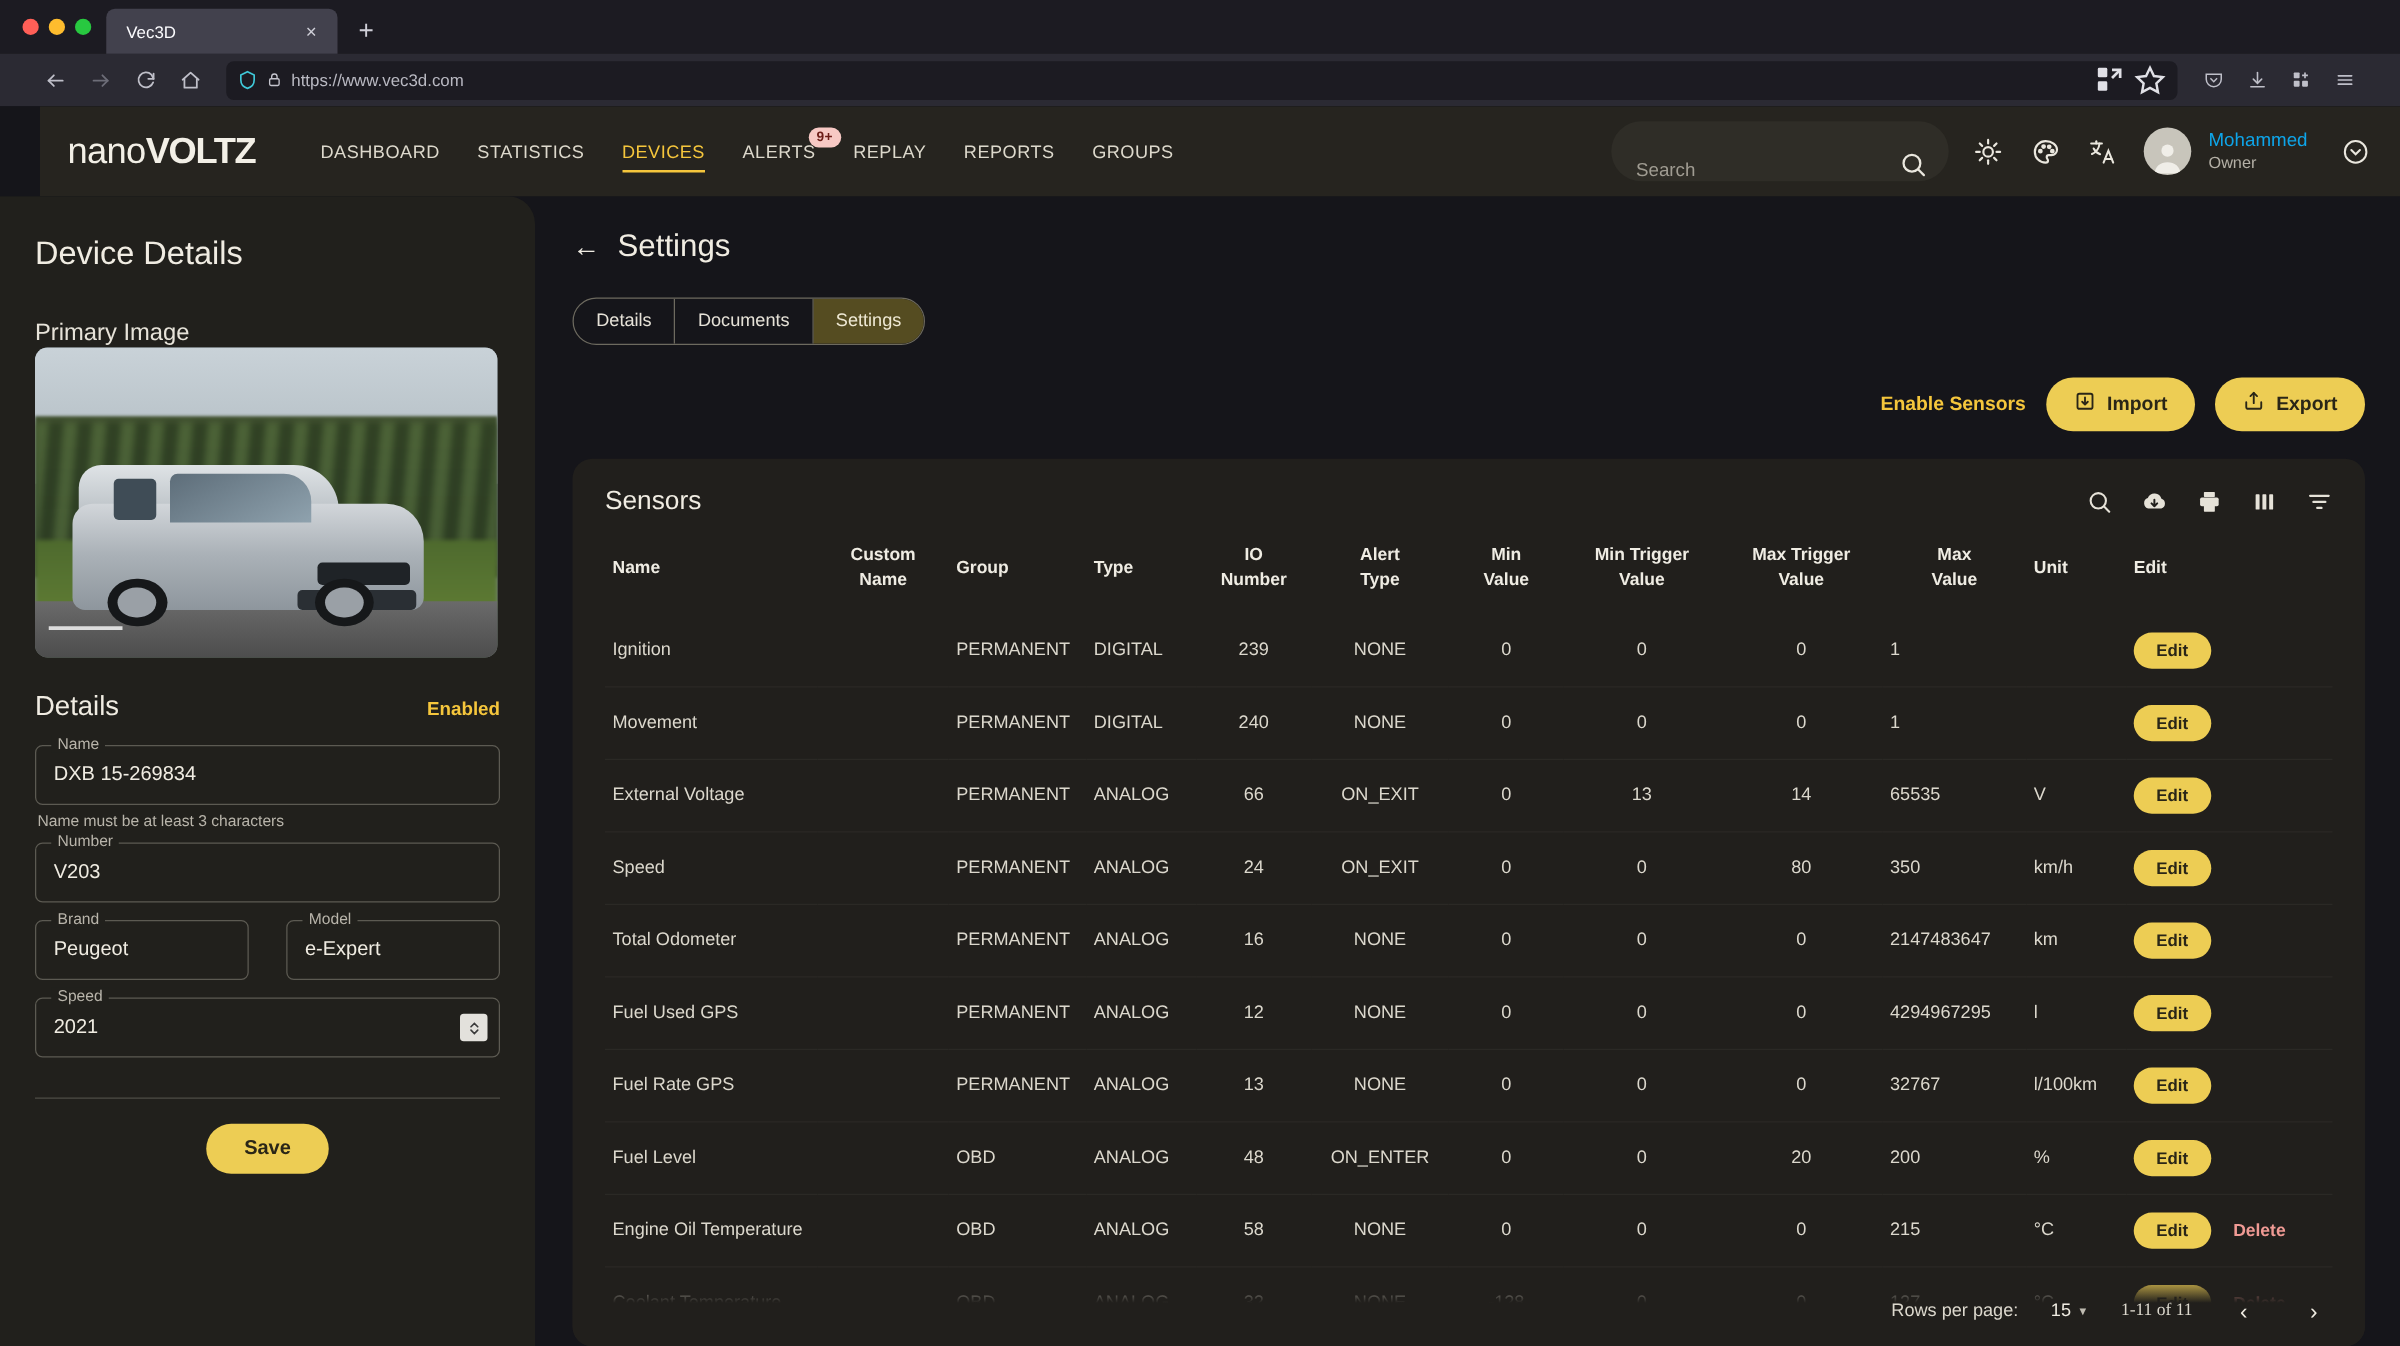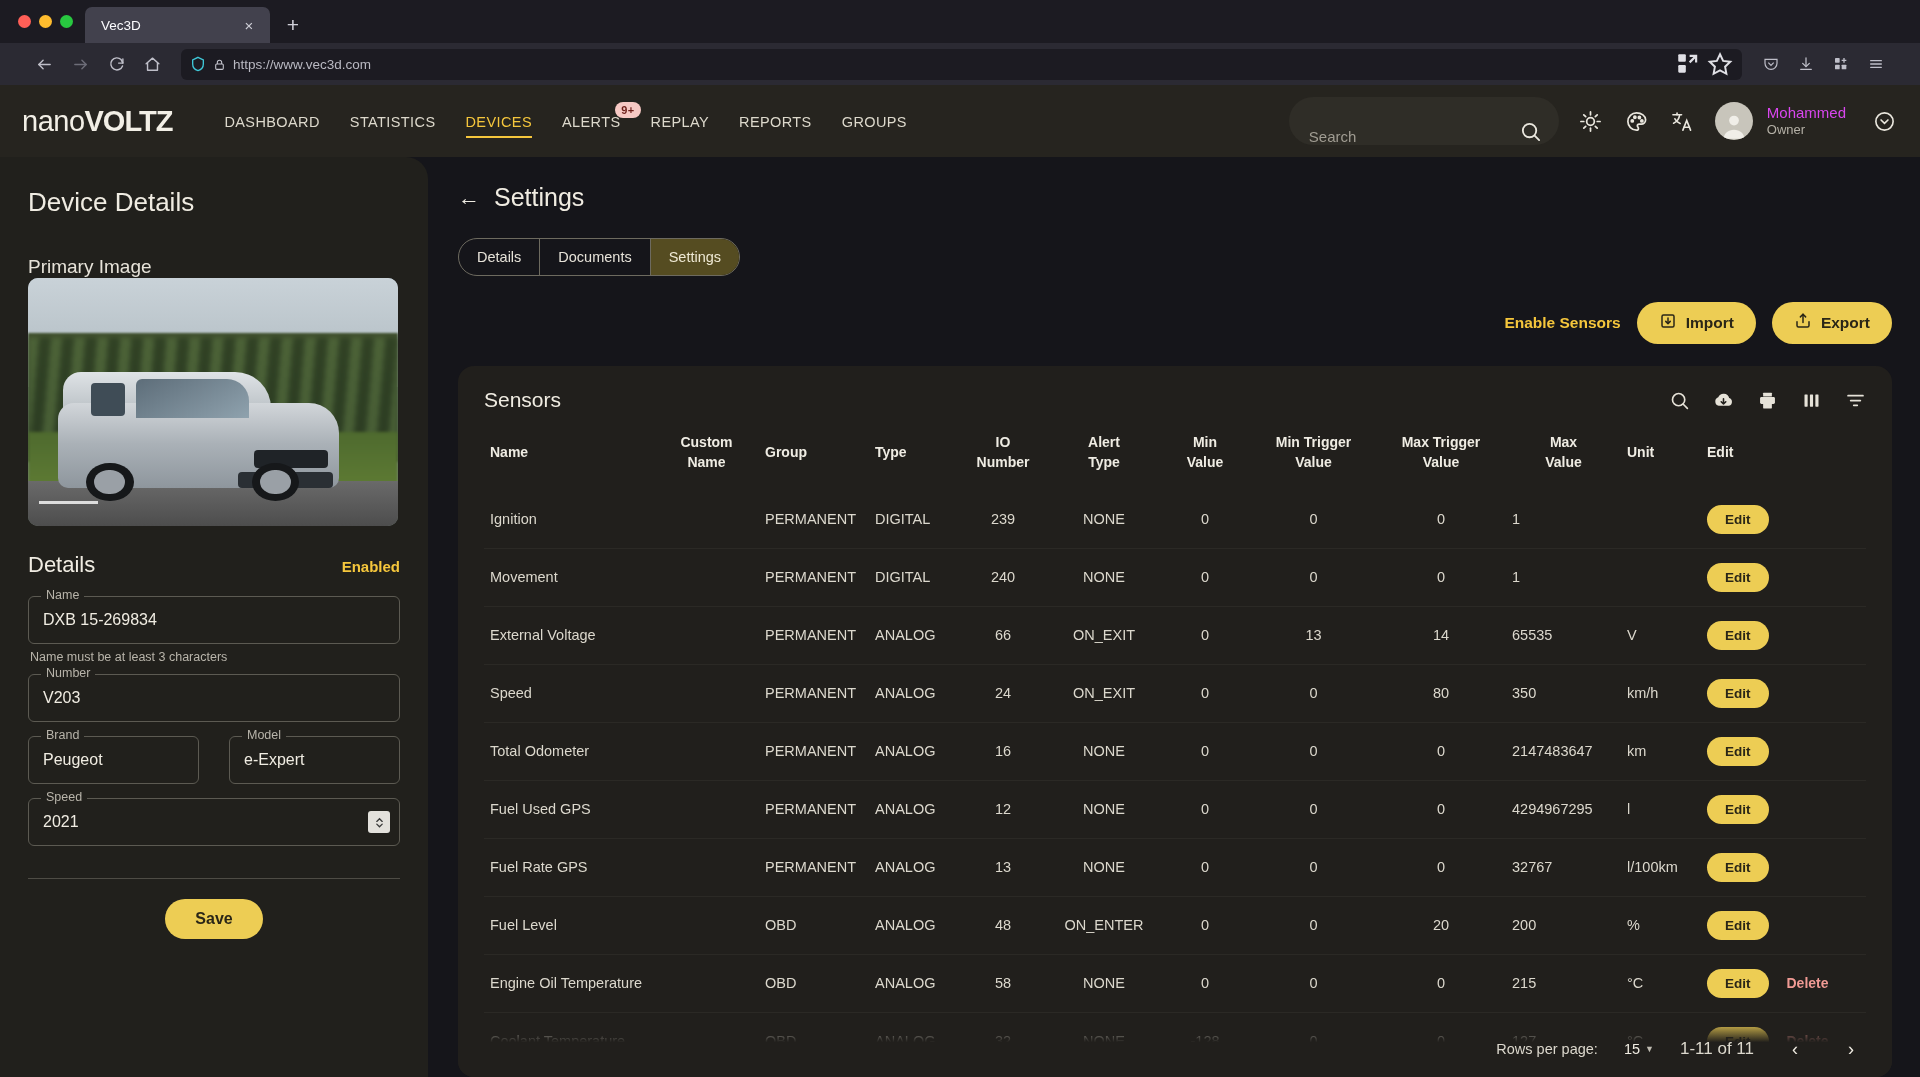--- a/index.html
+++ b/index.html
@@ -53,21 +53,21 @@
   .url-right .iconbtn { width: 26px; height: 26px; display: flex; align-items: center;
     justify-content: center; color: #e0e0e6; }
   .nav-right { display: flex; align-items: center; gap: 2px; }
   .nav-right .navbtn svg { width: 16px; height: 16px; }
 
   
   .app { flex: 1; background: #15151a; display: flex; flex-direction: column; overflow: hidden; }
 
   .appbar {
     height: 72px; background: #26241f; display: flex; align-items: center;
-    padding: 0 22px 0 22px; flex-shrink: 0;
+    padding: 0 22px 0 22px; flex-shrink: 0; margin-left: 32px;
   }
   .logo { font-size: 29px; letter-spacing: -0.5px; color: #f2efe6; font-weight: 400;
     margin-right: 52px; white-space: nowrap; }
   .logo .lo-a { font-weight: 300; }
   .logo .lo-b { font-weight: 700; letter-spacing: -1px; }
 
   .mainnav { display: flex; align-items: center; gap: 30px; }
   .navitem {
     color: #ddd9cc; font-size: 14.5px; letter-spacing: 0.4px; position: relative;
     padding: 24px 0 22px 0; white-space: nowrap;
@@ -93,21 +93,21 @@
   .searchbox input::placeholder { color: #a09c92; }
   .iconbtn-app { width: 28px; height: 28px; display: flex; align-items: center;
     justify-content: center; color: #eae7de; }
   .iconbtn-app svg { width: 23px; height: 23px; }
   .avatar {
     width: 38px; height: 38px; border-radius: 50%; background: #c8c5bb;
     display: flex; align-items: flex-end; justify-content: center; overflow: hidden;
   }
   .avatar svg { width: 30px; height: 30px; color: #f0eee8; }
   .user-meta { line-height: 1.25; margin-left: -4px; }
-  .user-name { color: #d946ef; font-size: 15px; }
+  .user-name { color: #0ea5e9; font-size: 15px; }
   .user-role { color: #b4b0a6; font-size: 13px; }
   .chev-circle { width: 28px; height: 28px; color: #eae7de; margin-left: 6px; }
 
   
   .content { flex: 1; display: flex; overflow: hidden; }
 
   .sidebar {
     width: 428px; background: #21201c; border-radius: 0 22px 0 0;
     padding: 30px 28px 0 28px; flex-shrink: 0; position: relative; overflow: hidden;
   }
@@ -262,21 +262,21 @@
 
   .table-footer {
     position: absolute; left: 0; right: 0; bottom: 0; height: 56px;
     background: linear-gradient(180deg, rgba(33,31,28,0) 0%, #211f1c 38%, #211f1c 100%);
     display: flex; align-items: center; justify-content: flex-end;
     padding: 0 26px; gap: 26px;
   }
   .rpp-label { color: #dcd8cd; font-size: 14.5px; }
   .rpp-value { color: #f0ece2; font-size: 14.5px; display: flex; align-items: center; gap: 5px; }
   .rpp-value .caret { font-size: 9px; color: #bfbbb1; }
-  .range { color: #dcd8cd; font-size: 17px; }
+  .range { color: #dcd8cd; font-size: 14px; font-family: Liberation Serif, serif; }
   .pagebtn { color: #f0ece2; font-size: 18px; width: 30px; height: 30px;
     display: flex; align-items: center; justify-content: center; }
 </style>
 </head>
 <body>
 
 <div class="browser">
 
   <div class="tabstrip">
     <div class="traffic">

